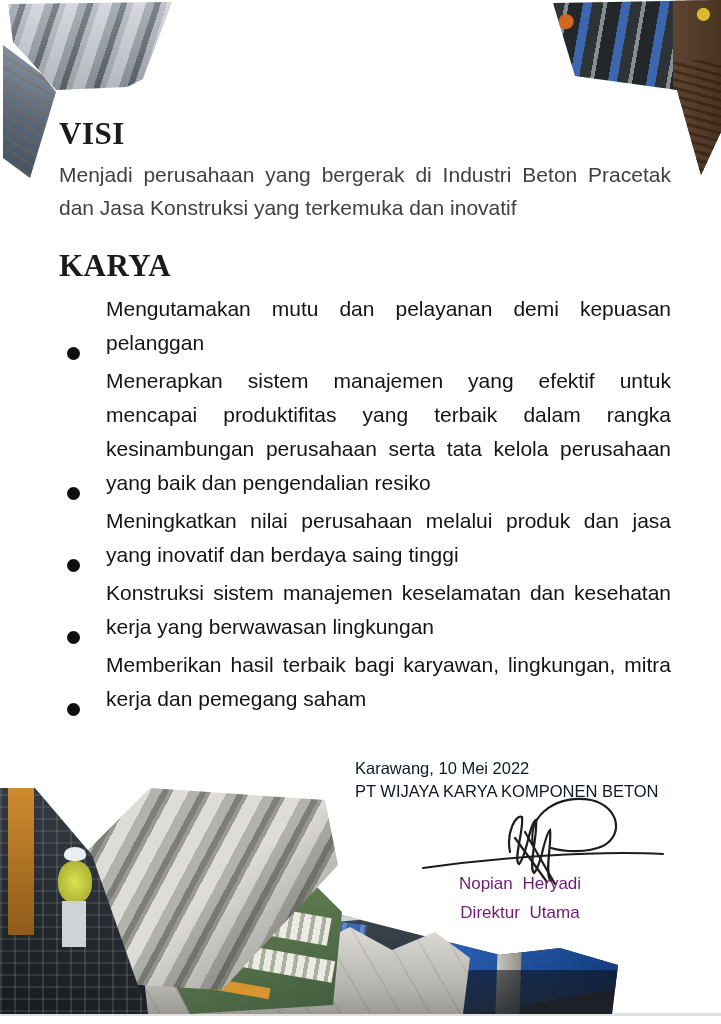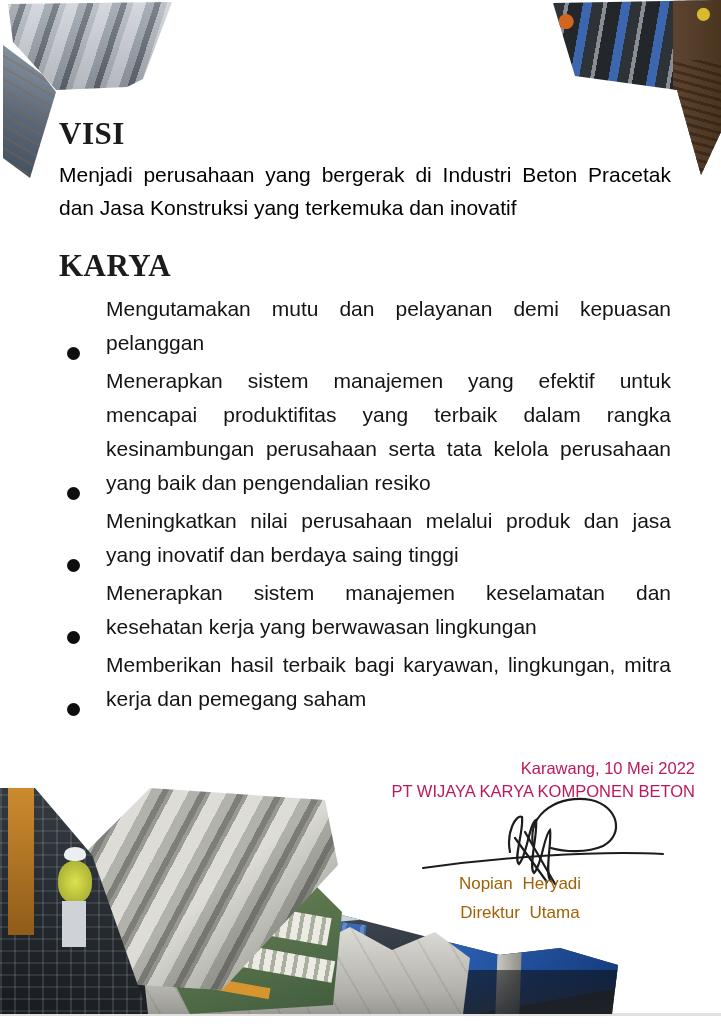--- a/index.html
+++ b/index.html
@@ -20,49 +20,49 @@
     font-weight: bold;
     font-size: 31px; line-height: 36px;
     letter-spacing: 0.5px;
     color: #1b1b1b;
     margin: 0;
   }
   .visi-text {
     margin: 6px 0 0 0;
     font-size: 21px; line-height: 33px;
     text-align: justify; text-align-last: left;
-    color: #000000;
+    color: #404040;
   }
   .misi-heading { margin-top: 24px; }
   .misi-list { list-style: none; margin: 8px 0 0 0; padding: 0; }
   .misi-list li { display: flex; align-items: flex-end; margin: 0 0 4px 0; }
   .bullet {
     flex: none;
     width: 13px; height: 13px; border-radius: 50%;
     background: #0e0e0e;
     margin: 10px 26px 0 8px;
   }
   .item-text {
     flex: 1;
     font-size: 21px; line-height: 34px;
     text-align: justify; text-align-last: left;
     color: #141414;
   }
 
   
   .sig-head {
     position: absolute; left: 355px; top: 757px; width: 340px;
-    text-align: right; font-size: 16.5px; line-height: 23px; color: #be185d;
+    text-align: left; font-size: 16.5px; line-height: 23px; color: #0f172a;
   }
   .sig-art { position: absolute; left: 415px; top: 790px; width: 255px; height: 98px; }
   .sig-art svg { display: block; width: 100%; height: 100%; }
   .sig-names {
     position: absolute; left: 390px; top: 869px; width: 260px;
     text-align: center; font-size: 17px; line-height: 29px;
-    word-spacing: 5px; color: #a16207;
+    word-spacing: 5px; color: #701a75;
   }
 
   
   .ph { position: absolute; }
   .ph .layer { position: absolute; }
 
   
   .tl-wrap { left: 0; top: 0; width: 185px; height: 190px; }
   .tl-main {
     left: 0; top: 0; width: 185px; height: 100px;
@@ -188,21 +188,21 @@
       <li>
         <span class="bullet"></span>
         <div class="item-text">Menerapkan sistem manajemen yang efektif untuk mencapai produktifitas yang terbaik dalam rangka kesinambungan perusahaan serta tata kelola perusahaan yang baik dan pengendalian resiko</div>
       </li>
       <li>
         <span class="bullet"></span>
         <div class="item-text">Meningkatkan nilai perusahaan melalui produk dan jasa yang inovatif dan berdaya saing tinggi</div>
       </li>
       <li>
         <span class="bullet"></span>
-        <div class="item-text">Menerapkan sistem manajemen keselamatan dan kesehatan kerja yang berwawasan lingkungan</div>
+        <div class="item-text">Konstruksi sistem manajemen keselamatan dan kesehatan kerja yang berwawasan lingkungan</div>
       </li>
       <li>
         <span class="bullet"></span>
         <div class="item-text">Memberikan hasil terbaik bagi karyawan, lingkungan, mitra kerja dan pemegang saham</div>
       </li>
     </ul>
   </div>
 
   <div class="sig-head">
     <div>Karawang, 10 Mei 2022</div>

